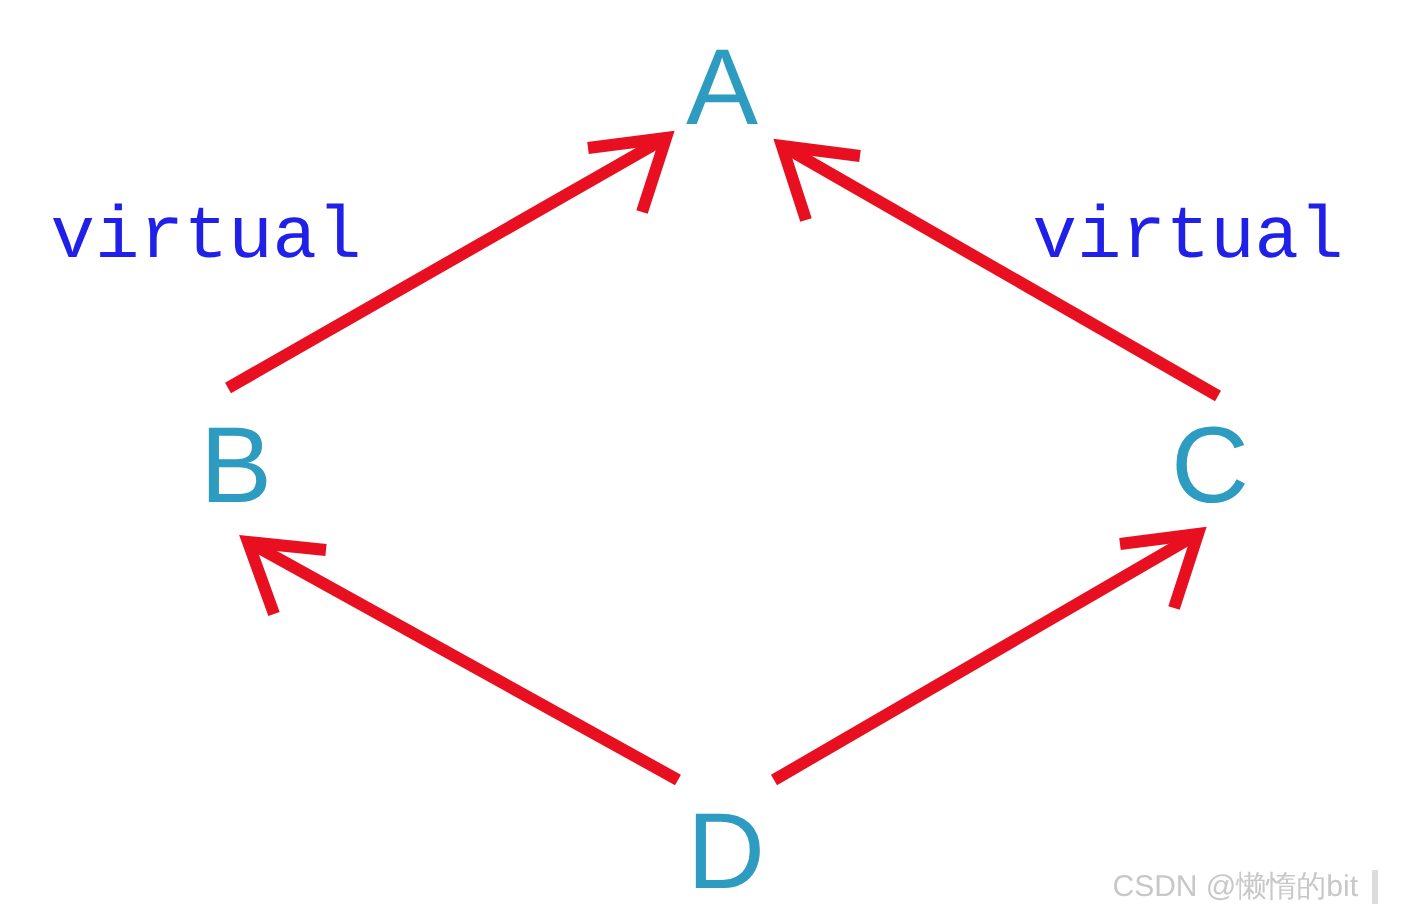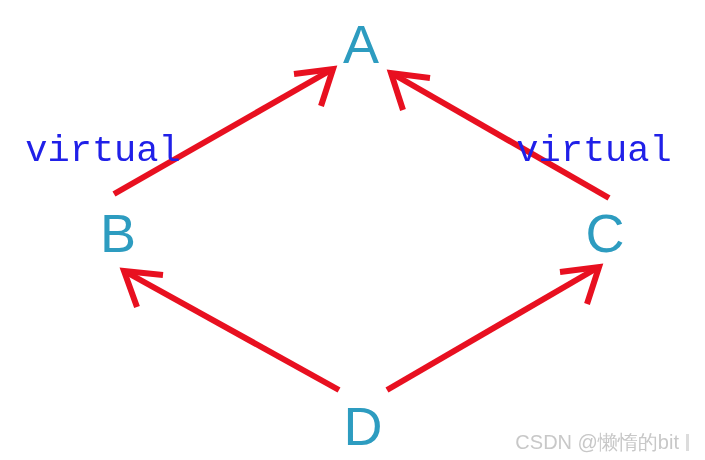--- a/index.html
+++ b/index.html
@@ -35,32 +35,31 @@
   }
   .edge-label {
     position: absolute;
     color: #2020e8;
     font-family: "Liberation Mono", monospace;
     font-size: 37px;
     line-height: 1;
     font-weight: 400;
     white-space: nowrap;
     transform: translate(-50%, -50%);
-    margin-top: 31px;
   }
   #watermark {
     position: absolute;
     right: 16px;
     bottom: 8px;
     display: flex;
     align-items: center;
     gap: 7px;
     color: #c8c8c8;
     font-family: "Liberation Sans", sans-serif;
-    font-size: 20px;
+    font-size: 15px;
     line-height: 1;
     white-space: nowrap;
   }
   #watermark .wm-bar {
     display: inline-block;
     width: 3px;
     height: 17px;
     background: #dcdcdc;
   }
 </style>

